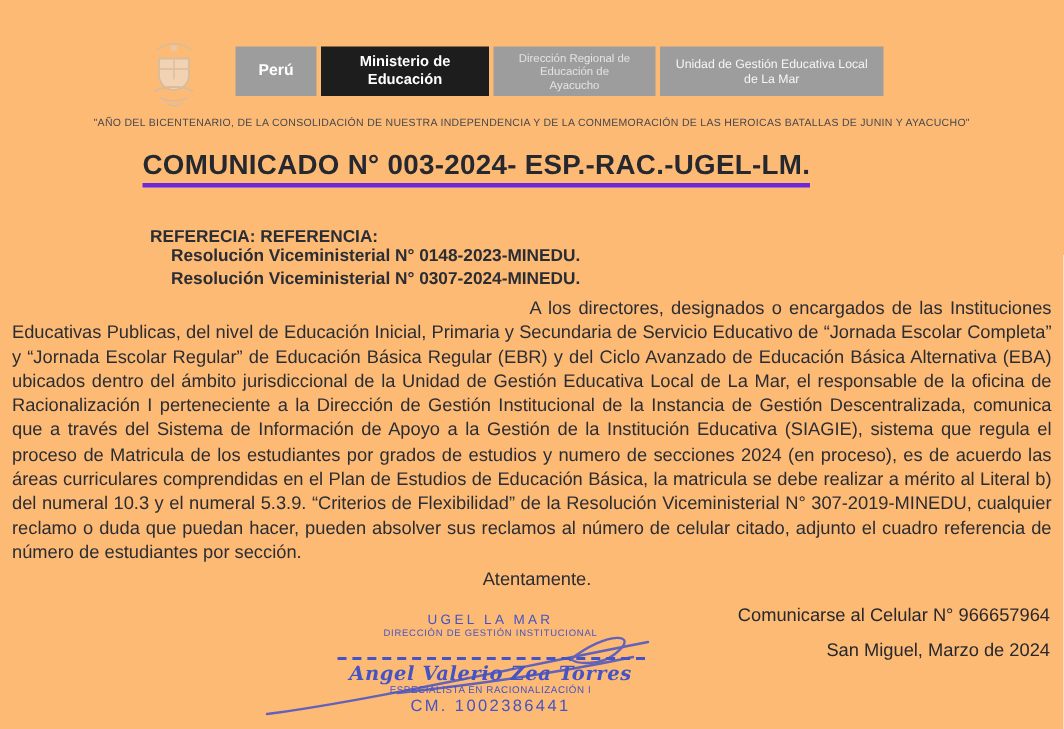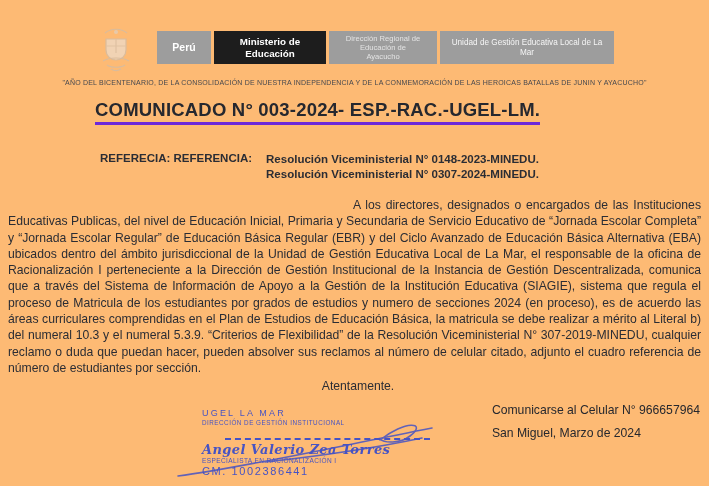--- a/index.html
+++ b/index.html
@@ -11,63 +11,63 @@
   
   .coat { position:absolute; left:99px; top:27px; width:34px; height:52px; opacity:.55; }
   .banner { position:absolute; left:157px; top:31px; height:33px; display:flex; gap:3px; }
   .seg {
     box-sizing:border-box; display:flex; align-items:center; justify-content:center;
     text-align:center; color:#ffffff; line-height:1.2;
   }
   .seg-peru   { width:54px;  background:#9d9d9d; font-weight:700; font-size:10.5px; }
   .seg-minedu { width:112px; background:#1d1d1d; font-weight:700; font-size:9.8px; padding:0 20px; }
   .seg-drea   { width:108px; background:#9d9d9d; font-size:7.6px; color:rgba(255,255,255,.72); padding:0 15px; }
-  .seg-ugel   { width:174px; background:#9d9d9d; font-size:8.2px; color:rgba(255,255,255,.9); padding:0 7px; }
+  .seg-ugel   { width:149px; background:#9d9d9d; font-size:8.2px; color:rgba(255,255,255,.9); padding:0 7px; }
 
   .slogan {
     position:absolute; left:0; right:0; top:79px; text-align:center;
     font-size:7px; letter-spacing:.2px; color:#46484e;
   }
 
   
   .title {
     position:absolute; left:95px; top:99px; font-size:18.5px; font-weight:700;
     letter-spacing:.2px; color:#26282f; border-bottom:3px solid #6d28d9; padding-bottom:1px;
   }
 
   
-  .refs { position:absolute; left:100px; top:152px; display:flex; font-size:11.5px; font-weight:700; color:#2b2d34; }
+  .refs { position:absolute; left:100px; top:152px; display:flex; font-size:11.5px; font-weight:700; color:#2b2d34;flex-direction:column; }
   .ref-label { white-space:nowrap; }
   .ref-items { margin-left:14px; }
   .ref-items div { line-height:15px; }
 
   
   .body-par {
     position:absolute; left:8px; width:693px; top:197px;
     font-size:12.2px; line-height:16.3px; text-align:justify; text-indent:345px;
     color:#2b2d34;
   }
 
   .closing { position:absolute; left:0; width:672px; top:379px; text-align:center; font-size:12.2px; color:#2b2d34;padding-left:22px; }
 
   
-  .sig { position:absolute; left:202px; top:406px; width:250px; color:#4653c4; }
+  .sig { position:absolute; left:202px; top:406px; width:250px; text-align:center; color:#4653c4; }
   .sig .stamp1 { font-size:9px; letter-spacing:2.2px; margin-top:2px; }
   .sig .stamp2 { font-size:6.3px; letter-spacing:.5px; margin-top:1px; }
   .sig .divider { width:205px; margin:12px auto 0; border-top:2px dashed #4653c4; height:0; }
   .sig .name {
     margin-top:2px; font-family:"DejaVu Serif", serif; font-style:italic; font-weight:700;
     font-size:13px; letter-spacing:.4px;
   }
   .sig .role { font-size:6.5px; letter-spacing:.4px; }
   .sig .code { font-size:11px; letter-spacing:1.6px; margin-top:1px; }
   .sig svg.scribble { position:absolute; left:-32px; top:4px; pointer-events:none; }
 
   
-  .contact { position:absolute; right:9px; top:403px; font-size:12.2px; color:#26282e; }
+  .contact { position:absolute; right:9px; top:403px; text-align:right; font-size:12.2px; color:#26282e; }
   .contact .line2 { margin-top:9px; }
 </style>
 </head>
 <body>
 
 <div class="page">
 
   <svg class="coat" viewBox="0 0 34 52" fill="none" stroke="#bdbdbd" stroke-width="1.2">
     <path d="M6 6 C12 1 22 1 28 6"></path>
     <circle cx="17" cy="5" r="2" fill="#d6d6d6" stroke="none"></circle>

